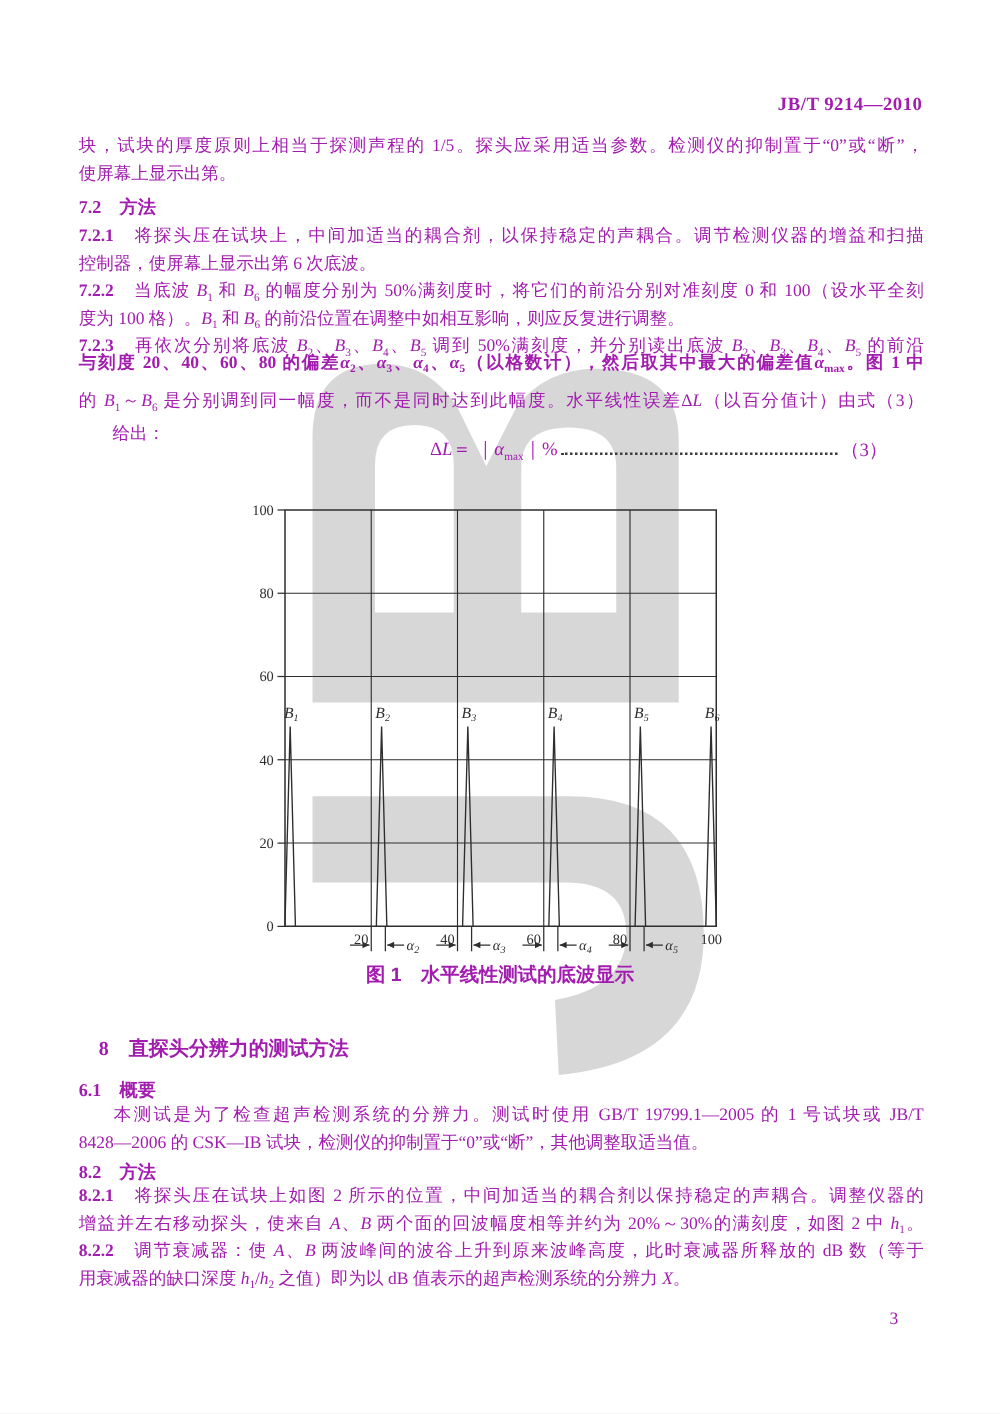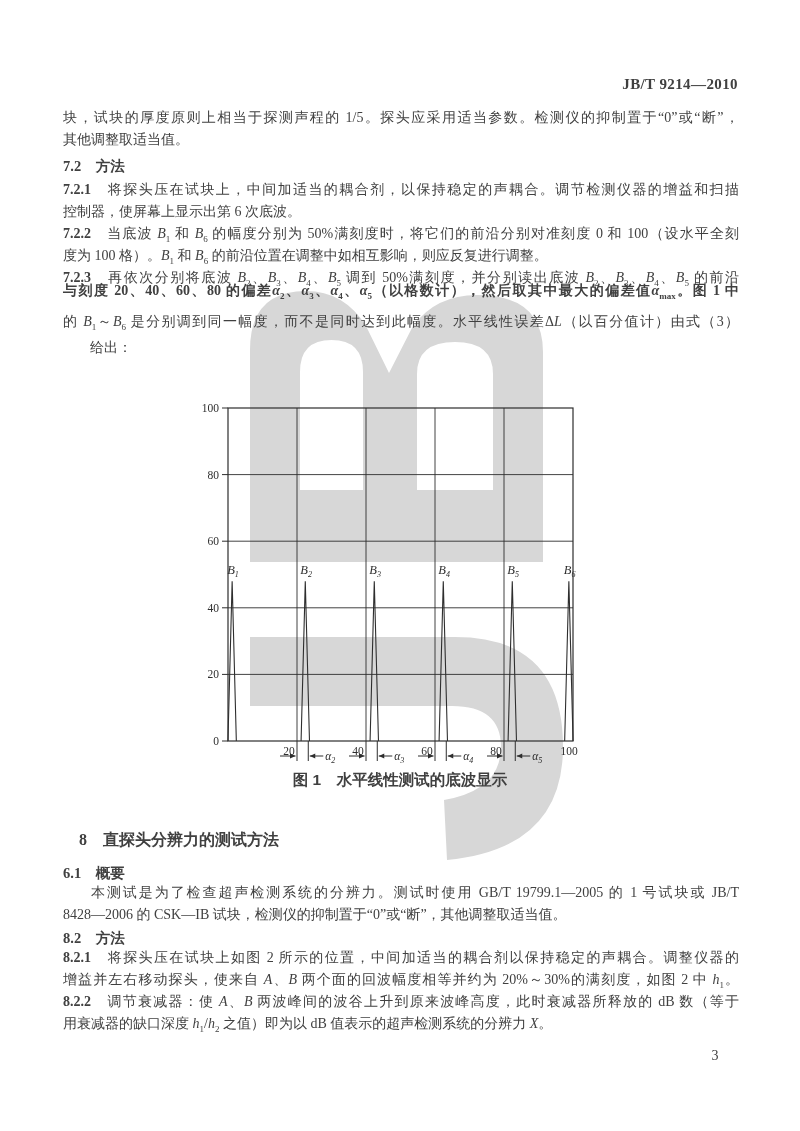--- a/index.html
+++ b/index.html
@@ -1,17 +1,17 @@
 <!DOCTYPE html>
 <html><head>
 <meta charset="utf-8">
 <style>
   html,body{margin:0;padding:0;background:#e8e8e8;}
   .page{position:relative;width:800px;height:1131px;margin:0 auto;background:#ffffff;
-        font-family:"Liberation Serif","DejaVu Serif",serif;color:#404040;overflow:hidden;}
+        font-family:"Liberation Serif","DejaVu Serif",serif;color:#a21caf;overflow:hidden;}
   .wm{position:absolute;left:0;top:0;z-index:0;}
   .content{position:absolute;left:0;top:0;width:800px;height:1131px;z-index:1;}
   .header{position:absolute;top:76px;left:63px;width:675px;text-align:right;
           font-weight:700;font-size:15px;letter-spacing:.4px;}
   .line{position:absolute;left:63px;width:676px;font-size:14px;line-height:20px;}
   .line.j{text-align:justify;text-align-last:justify;}
   .line b,.head{font-family:Liberation Serif, serif;font-weight:700;}
   .head{font-size:14.5px;}
   .head.lg{font-size:16px;margin-left:16px;}
   .line i{font-style:italic;}
@@ -36,41 +36,46 @@
              M417,490 L417,374 Q417,342 455,342 Q493,342 493,374 L493,490 Z" fill="#d7d7d7"></path>
     <path id="wm-hook" d="M250,637 L455,637 Q563,637 563,747 Q563,849 447,860 L444,800 Q501,790 501,747 Q501,706 452,706 L250,706 Z" fill="#d7d7d7"></path>
   </svg>
 
   <div class="content">
 
     <div class="header">JB/T 9214—2010</div>
 
     <div>
         <div class="line j" style="top: 108px;">块，试块的厚度原则上相当于探测声程的 1/5。探头应采用适当参数。检测仪的抑制置于“0”或“断”，</div>
-        <div class="line " style="top: 130px;">其他调整取适当值。</div>
+        <div class="line " style="top: 130px;">使屏幕上显示出第。</div>
         <div class="line head" style="top: 156px;">7.2　方法</div>
         <div class="line j" style="top: 180px;"><b>7.2.1</b>　将探头压在试块上，中间加适当的耦合剂，以保持稳定的声耦合。调节检测仪器的增益和扫描</div>
         <div class="line " style="top: 202px;">控制器，使屏幕上显示出第 6 次底波。</div>
         <div class="line j" style="top: 224px;"><b>7.2.2</b>　当底波 <i>B</i><sub>1</sub> 和 <i>B</i><sub>6</sub> 的幅度分别为 50%满刻度时，将它们的前沿分别对准刻度 0 和 100（设水平全刻</div>
         <div class="line " style="top: 246px;">度为 100 格）。<i>B</i><sub>1</sub> 和 <i>B</i><sub>6</sub> 的前沿位置在调整中如相互影响，则应反复进行调整。</div>
         <div class="line j" style="top: 268px;"><b>7.2.3</b>　再依次分别将底波 <i>B</i><sub>2</sub>、<i>B</i><sub>3</sub>、<i>B</i><sub>4</sub>、<i>B</i><sub>5</sub> 调到 50%满刻度，并分别读出底波 <i>B</i><sub>2</sub>、<i>B</i><sub>3</sub>、<i>B</i><sub>4</sub>、<i>B</i><sub>5</sub> 的前沿</div>
         <div class="line j" style="top: 281px; font-weight: bold;">与刻度 20、40、60、80 的偏差<i>α</i><sub>2</sub>、<i>α</i><sub>3</sub>、<i>α</i><sub>4</sub>、<i>α</i><sub>5</sub>（以格数计），然后取其中最大的偏差值<i>α</i><sub>max</sub>。图 1 中</div>
         <div class="line j" style="top: 312px;">的 <i>B</i><sub>1</sub>～<i>B</i><sub>6</sub> 是分别调到同一幅度，而不是同时达到此幅度。水平线性误差Δ<i>L</i>（以百分值计）由式（3）</div>
         <div class="line " style="top: 338px; margin-left: 27px;">给出：</div>
         <div class="line head lg" style="top: 830px;">8　直探头分辨力的测试方法</div>
         <div class="line head" style="top: 863px;">6.1　概要</div>
         <div class="line j" style="top: 883px; text-indent: 28px;">本测试是为了检查超声检测系统的分辨力。测试时使用 GB/T 19799.1—2005 的 1 号试块或 JB/T</div>
         <div class="line " style="top: 905px;">8428—2006 的 CSK—IB 试块，检测仪的抑制置于“0”或“断”，其他调整取适当值。</div>
         <div class="line head" style="top: 928px;">8.2　方法</div>
         <div class="line j" style="top: 948px;"><b>8.2.1</b>　将探头压在试块上如图 2 所示的位置，中间加适当的耦合剂以保持稳定的声耦合。调整仪器的</div>
         <div class="line j" style="top: 970px;">增益并左右移动探头，使来自 <i>A</i>、<i>B</i> 两个面的回波幅度相等并约为 20%～30%的满刻度，如图 2 中 <i>h</i><sub>1</sub>。</div>
         <div class="line j" style="top: 992px;"><b>8.2.2</b>　调节衰减器：使 <i>A</i>、<i>B</i> 两波峰间的波谷上升到原来波峰高度，此时衰减器所释放的 dB 数（等于</div>
         <div class="line " style="top: 1014px;">用衰减器的缺口深度 <i>h</i><sub>1</sub>/<i>h</i><sub>2</sub> 之值）即为以 dB 值表示的超声检测系统的分辨力 <i>X</i>。</div>
       </div>
 
+    <div class="formula">
+      <span>Δ<i>L</i>＝ ｜<i>α</i><sub>max</sub>｜%</span>
+      <span class="leader"></span>
+      <span>（3）</span>
+    </div>
 
     <svg id="chart" width="424" height="380" viewBox="0 0 424 380">
         <rect x="40" y="15" width="345" height="333" fill="none" stroke="#2e2e2e" stroke-width="1.2"></rect>
         <line x1="109" y1="15" x2="109" y2="348" stroke="#2e2e2e" stroke-width="0.9"></line>
         <line x1="40" y1="281.4" x2="385" y2="281.4" stroke="#2e2e2e" stroke-width="0.9"></line>
         <line x1="178" y1="15" x2="178" y2="348" stroke="#2e2e2e" stroke-width="0.9"></line>
         <line x1="40" y1="214.8" x2="385" y2="214.8" stroke="#2e2e2e" stroke-width="0.9"></line>
         <line x1="247" y1="15" x2="247" y2="348" stroke="#2e2e2e" stroke-width="0.9"></line>
         <line x1="40" y1="148.2" x2="385" y2="148.2" stroke="#2e2e2e" stroke-width="0.9"></line>
         <line x1="316" y1="15" x2="316" y2="348" stroke="#2e2e2e" stroke-width="0.9"></line>

